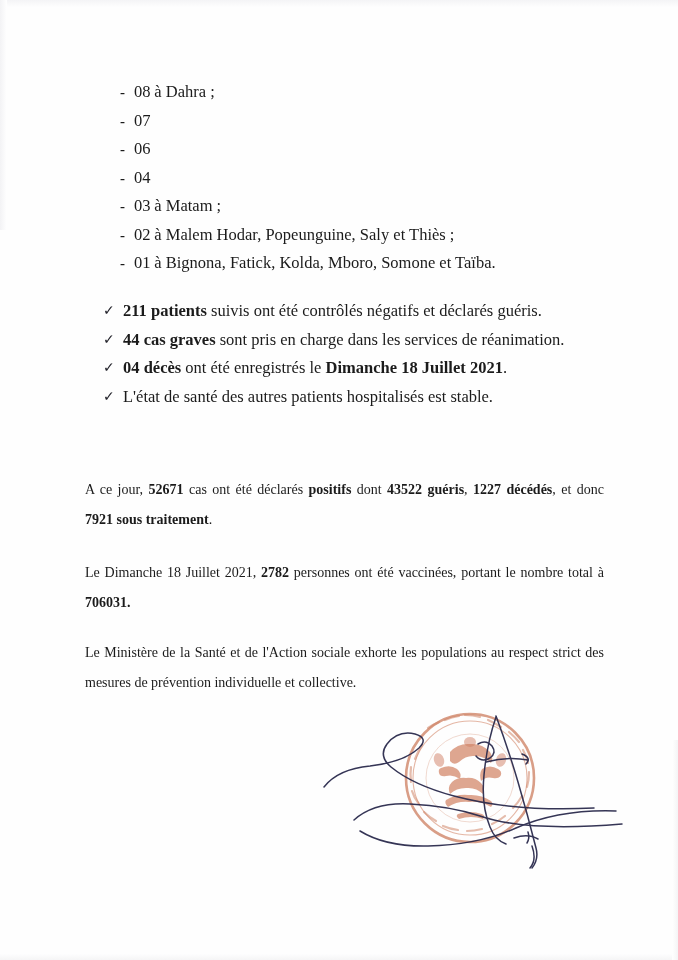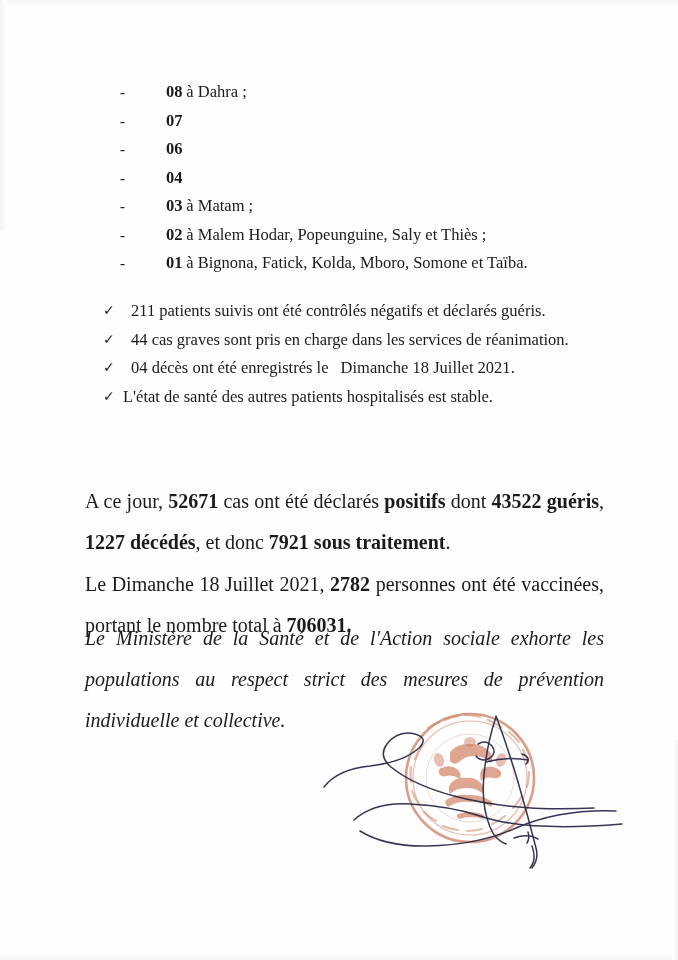--- a/index.html
+++ b/index.html
@@ -68,24 +68,23 @@
     white-space: nowrap;
   }
   .bullet-dash {
     width: 14px;
     flex: 0 0 14px;
     font-weight: 700;
     font-size: 15px;
     color: #1b1b1b;
   }
   .bullet-num {
-    font-weight: 700;
+    font-weight: 400;
     letter-spacing: -0.1px;
     margin-right: 4px;
-    margin-left: 32px;
   }
   .bullet-text {
     font-weight: 400;
   }
 
   
   .check-list {
     position: absolute;
     left: 103px;
     top: 297px;
@@ -105,36 +104,36 @@
     line-height: 27.5px;
     color: #24242c;
     font-family: "DejaVu Sans", sans-serif;
   }
   .check-body {
     flex: 1;
     text-align: justify;
     text-justify: inter-word;
   }
   .check-body.nojust { text-align: left; }
-  .check-body b { font-weight: 400; margin-left: 8px; }
+  .check-body b { font-weight: 700; }
 
   
   .para {
     position: absolute;
     left: 85px;
     width: 519px;
-    font-size: 20px;
-    line-height: 41px;
+    font-size: 14px;
+    line-height: 30px;
     text-align: justify;
     text-justify: inter-word;
   }
   .para b { font-weight: 700; }
   .para-stats { top: 461px; }
   .para-vax   { top: 544px; }
-  .para-min   { top: 598px; font-style: italic; }
+  .para-min   { top: 624px; }
 
   
   .sign-area {
     position: absolute;
     left: 300px;
     top: 690px;
     width: 330px;
     height: 180px;
   }
   .sign-area svg { display: block; }

